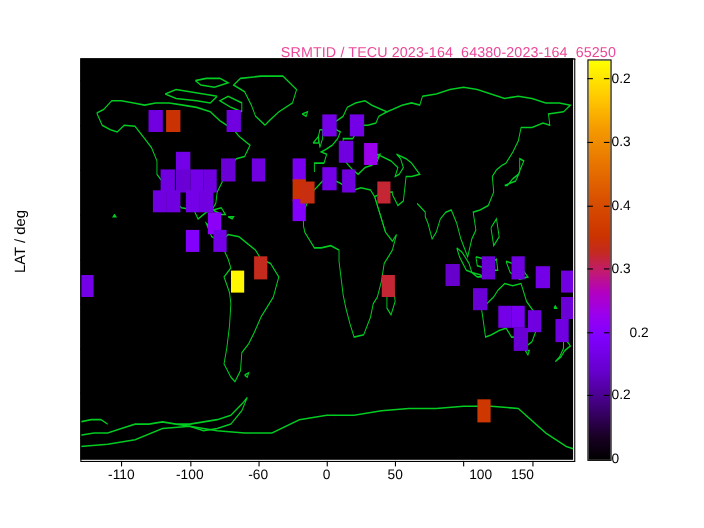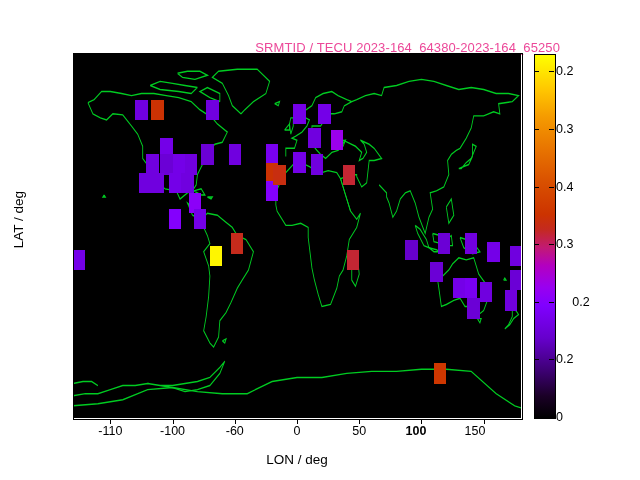--- a/index.html
+++ b/index.html
@@ -153,27 +153,26 @@
       <div class="xtick" style="left: 110.333px;">-110</div>
       <div class="xtickmark" style="left: 110.333px;"></div>
       <div class="xtick" style="left: 172.556px;">-100</div>
       <div class="xtickmark" style="left: 172.556px;"></div>
       <div class="xtick" style="left: 234.778px;">-60</div>
       <div class="xtickmark" style="left: 234.778px;"></div>
       <div class="xtick" style="left: 297px;">0</div>
       <div class="xtickmark" style="left: 297px;"></div>
       <div class="xtick" style="left: 359.222px;">50</div>
       <div class="xtickmark" style="left: 359.222px;"></div>
-      <div class="xtick" style="left: 416px; font-weight: bold;">100</div>
+      <div class="xtick" style="left: 437px;">100</div>
       <div class="xtickmark" style="left: 421.444px;"></div>
       <div class="xtick" style="left: 475px;">150</div>
       <div class="xtickmark" style="left: 483.667px;"></div>
     </div>
 
-  <div id="xlabel">LON / deg</div>
   <div id="ylabel">LAT / deg</div>
 
   <div id="cbar"></div>
   <div id="cbaxis">
       <div class="cbtick" style="top: 417px;">0</div>
       <div class="cbtick" style="top: 359.381px;">0.2</div>
       <div class="cbmarkL" style="top: 359.381px;"></div>
       <div class="cbmarkR" style="top: 359.381px;"></div>
       <div class="cbtick" style="top: 301.762px; text-align: center;">0.2</div>
       <div class="cbmarkL" style="top: 301.762px;"></div>

